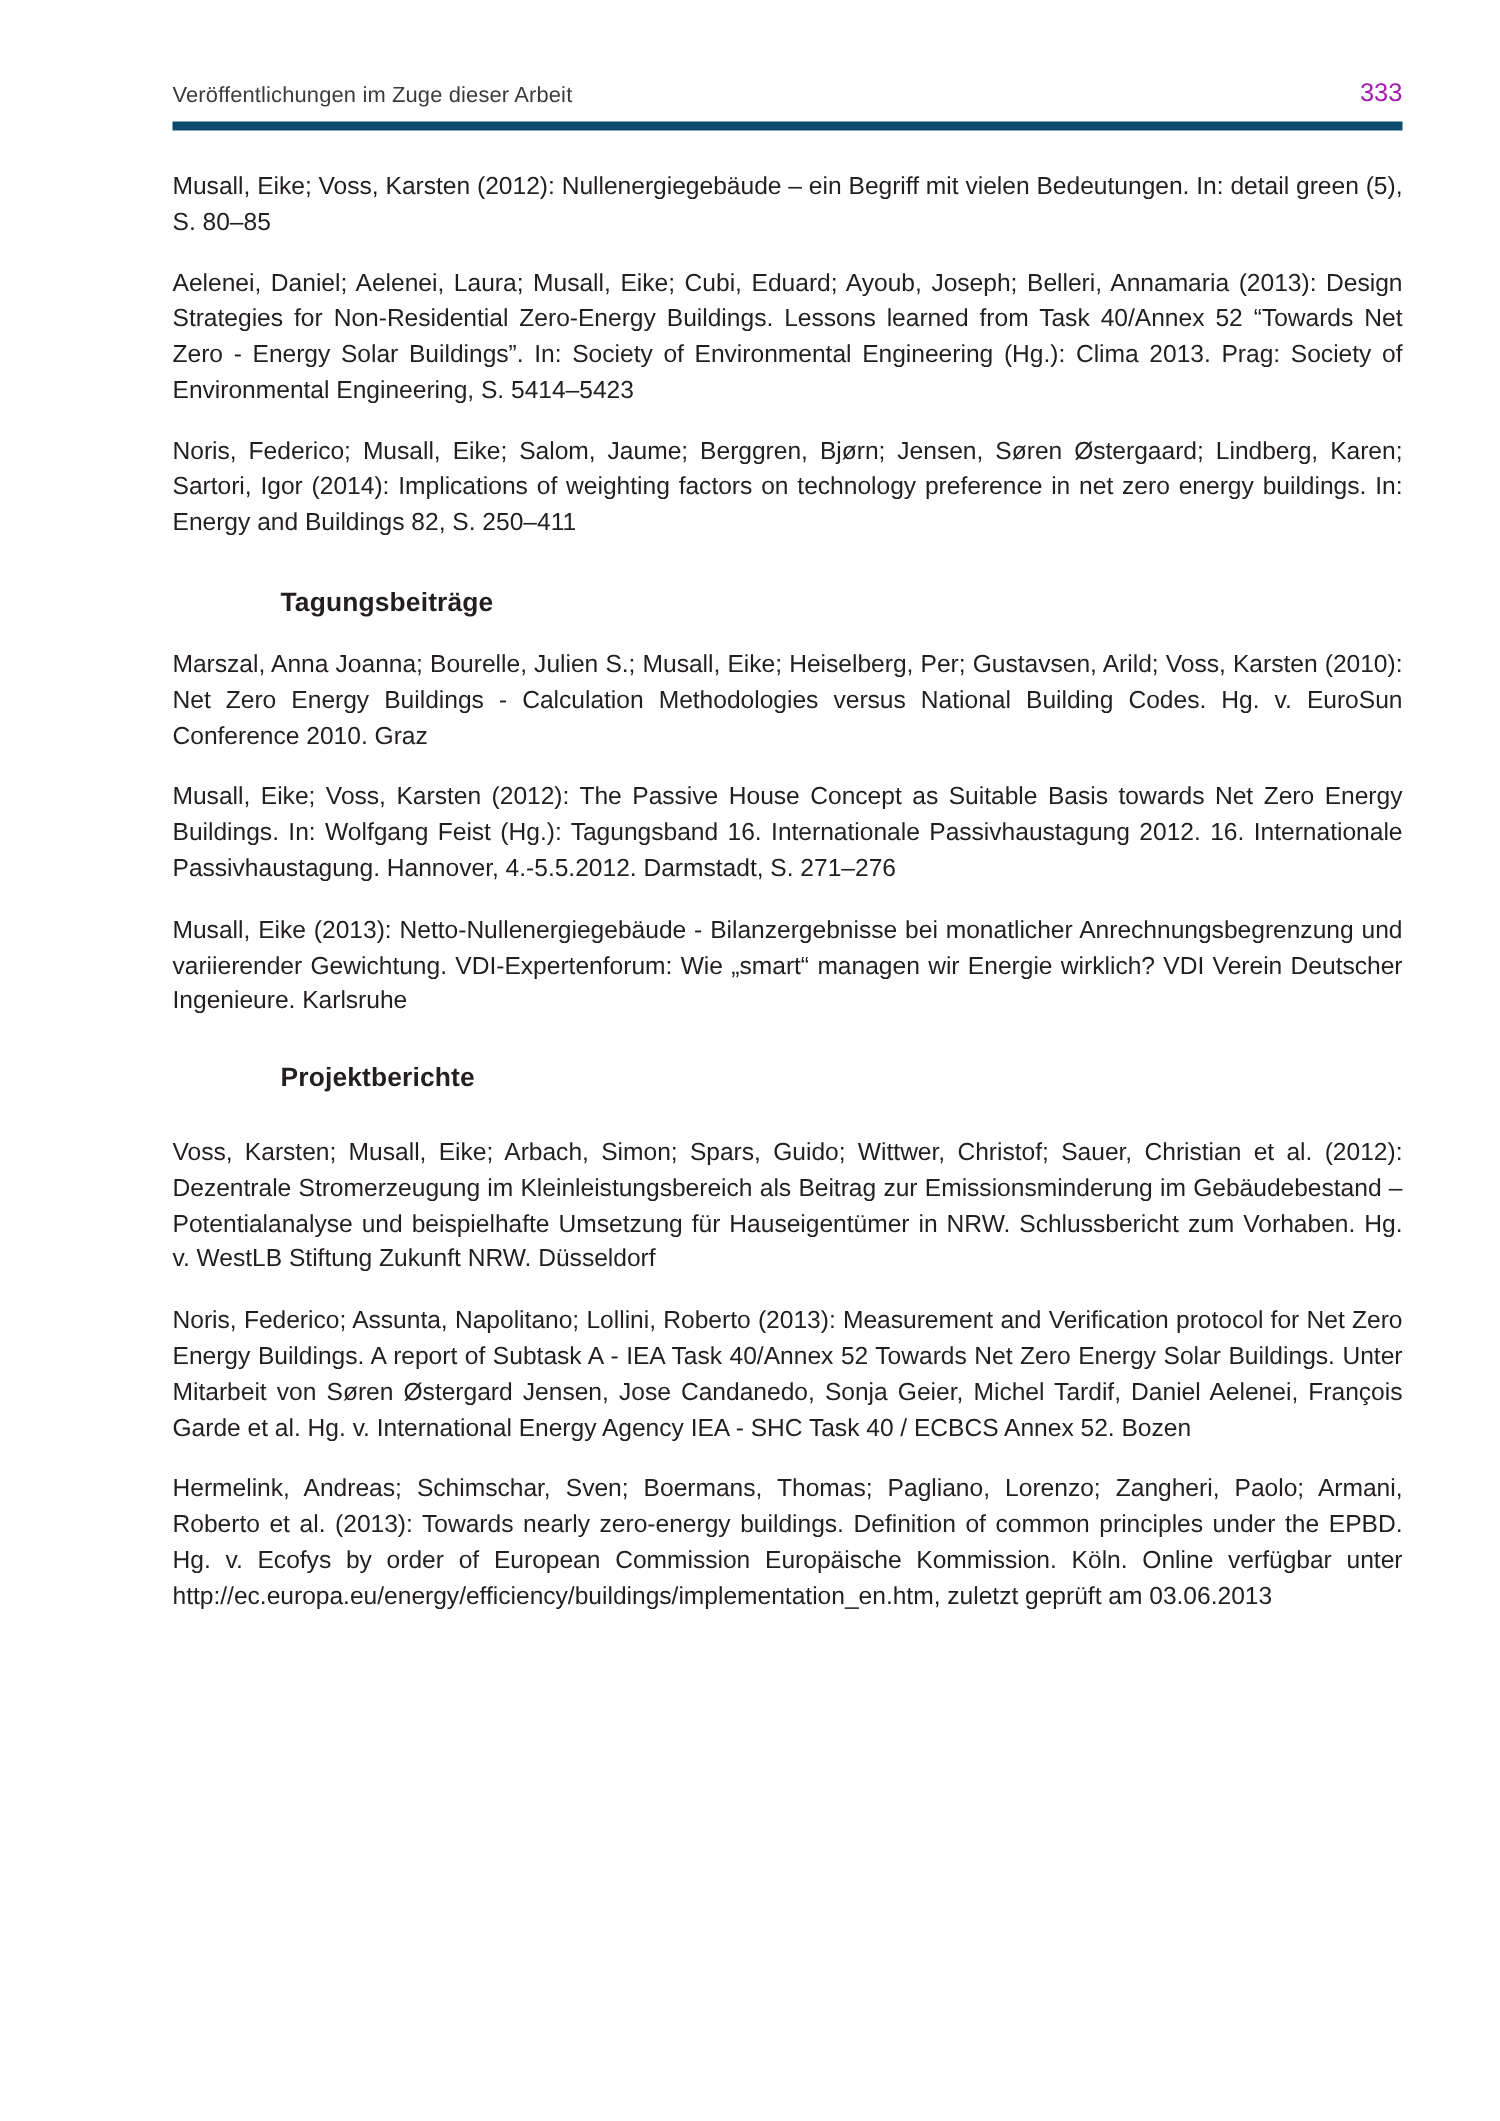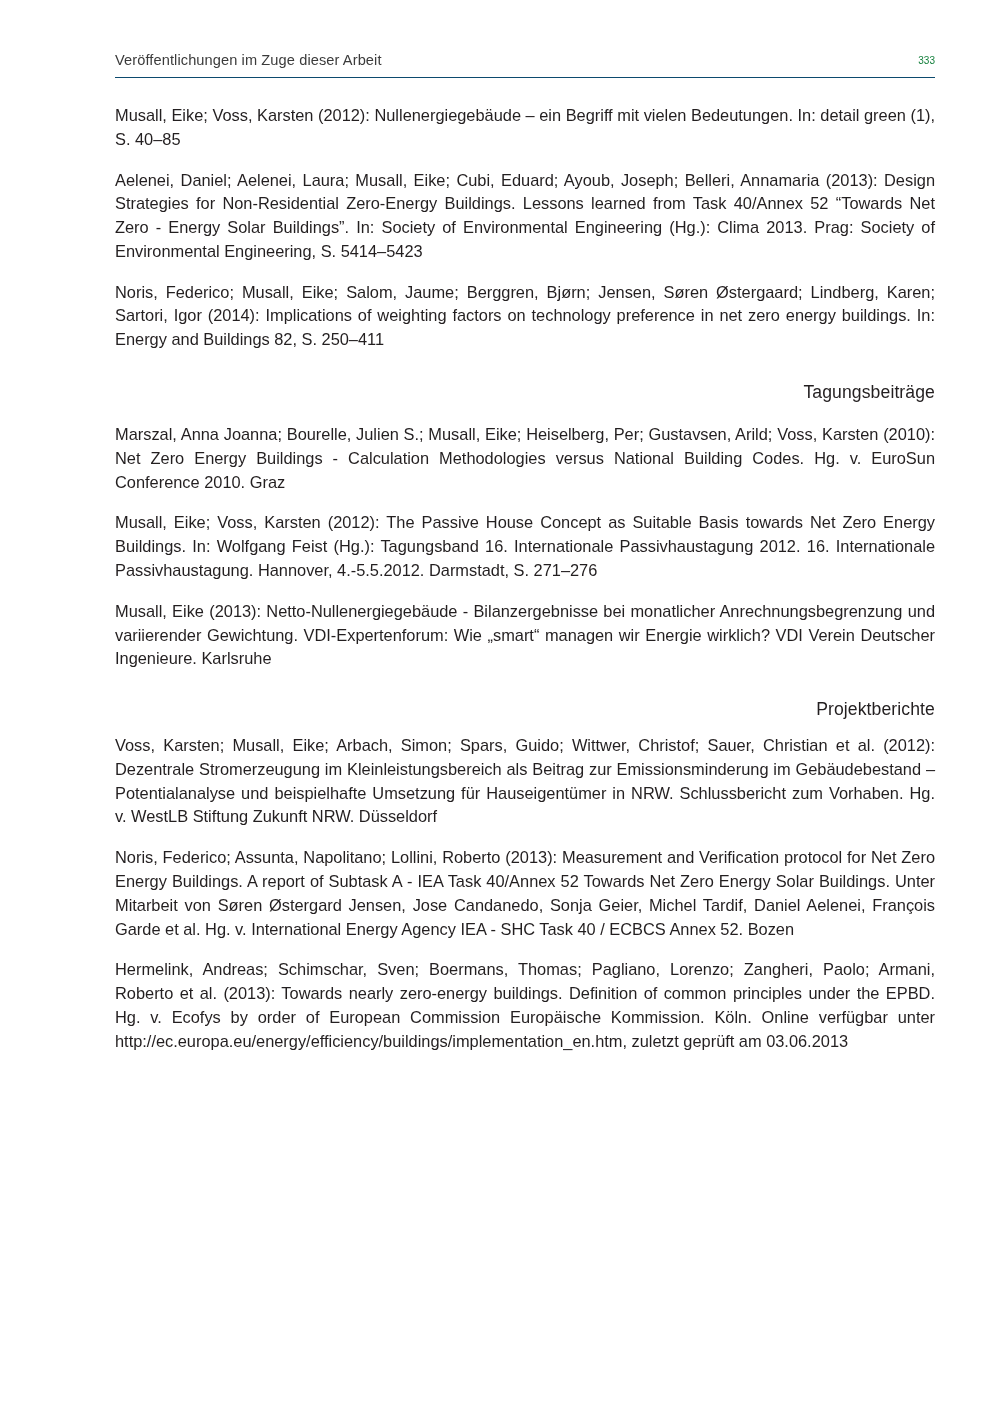--- a/index.html
+++ b/index.html
@@ -18,71 +18,70 @@
     overflow: hidden;
   }
   .page-inner {
     position: absolute;
     left: 115px;
     top: 52px;
     width: 820px;
   }
   .header {
     display: flex;
-    align-items: center;
+    align-items: flex-end;
     justify-content: space-between;
-    border-bottom: 1px solid #0c4a6e;
+    border-bottom: 6px solid #0c4a6e;
     padding-bottom: 9px;
   }
   .header-title {
     font-size: 14.6px;
     color: #3b3b3b;
     letter-spacing: 0.1px;
   }
   .header-page {
-    font-size: 10px;
-    color: #15803d;
+    font-size: 17px;
+    color: #a21caf;
   }
   .body {
     margin-top: 26px;
   }
   p.ref {
     font-size: 16.4px;
     line-height: 1.45;
     margin: 0 0 17px 0;
     text-align: justify;
     letter-spacing: -0.01px;
     hyphens: manual;
   }
   h2.section {
     font-size: 17.6px;
-    font-weight: normal;
+    font-weight: bold;
     margin: 30px 0 20px 72px;
     letter-spacing: 0.1px;
-    text-align: right;
   }
   h2.section.tight {
     margin-top: 28px;
-    margin-bottom: 14px;
+    margin-bottom: 28px;
   }
 </style>
 </head>
 <body>
 
 <div class="page">
   <div class="page-inner">
 
     <div class="header">
       <div class="header-title">Veröffentlichungen im Zuge dieser Arbeit</div>
       <div class="header-page">333</div>
     </div>
 
     <div class="body">
 
-      <p class="ref">Musall, Eike; Voss, Karsten (2012): Nullenergiegebäude – ein Begriff mit vielen Bedeutungen. In: detail green (1), S. 40–85</p>
+      <p class="ref">Musall, Eike; Voss, Karsten (2012): Nullenergiegebäude – ein Begriff mit vielen Bedeutungen. In: detail green (5), S. 80–85</p>
       <p class="ref">Aelenei, Daniel; Aelenei, Laura; Musall, Eike; Cubi, Eduard; Ayoub, Joseph; Belleri, Annamaria (2013): Design Strategies for Non-Residential Zero-Energy Buildings. Lessons learned from Task 40/Annex 52 “Towards Net Zero - Energy Solar Buildings”. In: Society of Environmental Engineering (Hg.): Clima 2013. Prag: Society of Environmental Engineering, S. 5414–5423</p>
       <p class="ref">Noris, Federico; Musall, Eike; Salom, Jaume; Berggren, Bjørn; Jensen, Søren  Østergaard; Lindberg, Karen; Sartori, Igor (2014): Implications of weighting factors on technology preference in net zero energy buildings. In: Energy and Buildings 82, S. 250–411</p>
 
       <h2 class="section">Tagungsbeiträge</h2>
       <p class="ref">Marszal, Anna Joanna; Bourelle, Julien S.; Musall, Eike; Heiselberg, Per; Gustavsen, Arild; Voss, Karsten (2010): Net Zero Energy Buildings - Calculation Methodologies versus National Building Codes. Hg. v. EuroSun Conference 2010. Graz</p>
       <p class="ref">Musall, Eike; Voss, Karsten (2012): The Passive House Concept as Suitable Basis towards Net Zero Energy Buildings. In: Wolfgang Feist (Hg.): Tagungsband 16. Internationale Passivhaustagung 2012. 16. Internationale Passivhaustagung. Hannover, 4.-5.5.2012. Darmstadt, S. 271–276</p>
       <p class="ref">Musall, Eike (2013): Netto-Nullenergiegebäude - Bilanzergebnisse bei monatlicher Anrechnungsbegrenzung und variierender Gewichtung. VDI-Expertenforum: Wie „smart“ managen wir Energie wirklich? VDI Verein Deutscher Ingenieure. Karlsruhe</p>
 
       <h2 class="section tight">Projektberichte</h2>
       <p class="ref">Voss, Karsten; Musall, Eike; Arbach, Simon; Spars, Guido; Wittwer, Christof; Sauer, Christian et al. (2012): Dezentrale Stromerzeugung im Kleinleistungsbereich als Beitrag zur Emissionsminderung im Gebäudebestand – Potentialanalyse und beispielhafte Umsetzung für Hauseigentümer in NRW. Schlussbericht zum Vorhaben. Hg. v. WestLB Stiftung Zukunft NRW. Düsseldorf</p>

